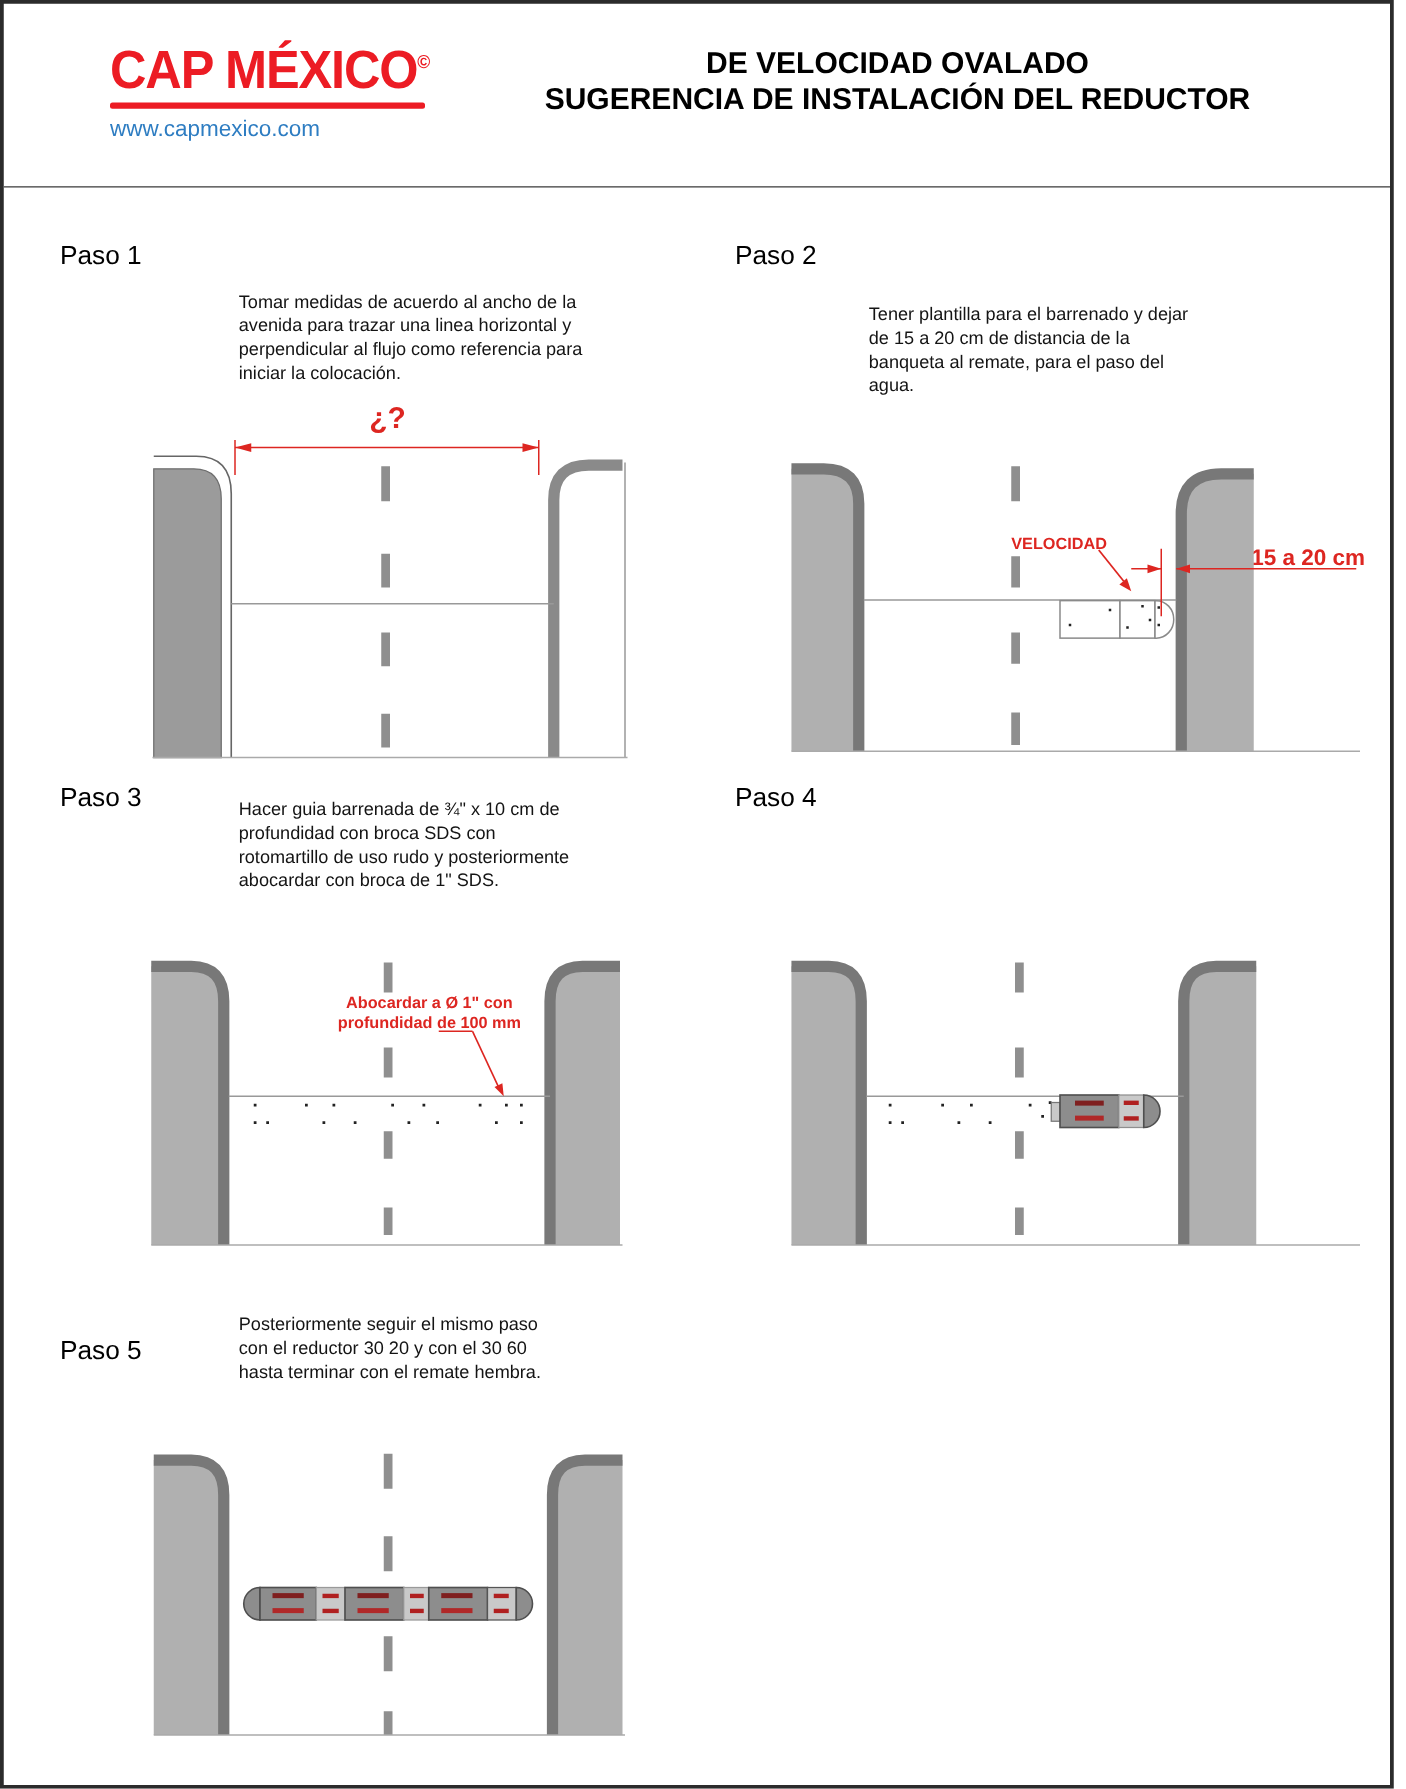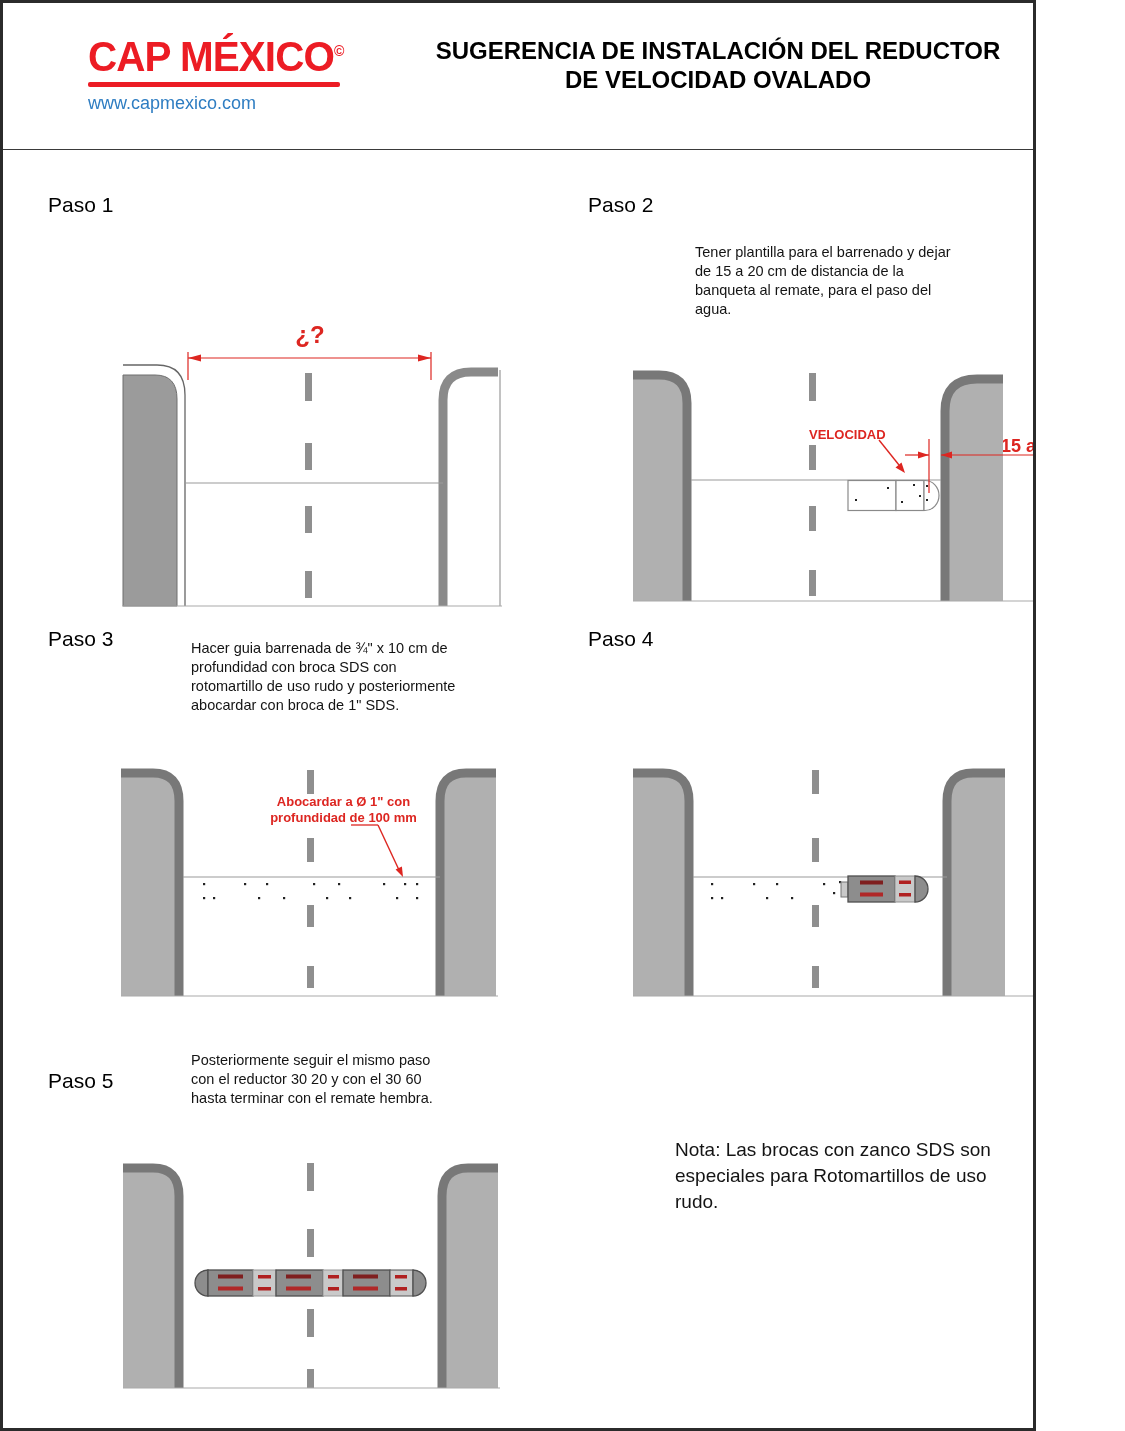--- a/index.html
+++ b/index.html
@@ -1,17 +1,17 @@
 <!DOCTYPE html>
 <html><head>
 <meta charset="utf-8">
 <style>
   html,body{margin:0;padding:0;background:#fff;}
   .page{
-    position:relative;width:1036px;height:1431px;box-sizing:border-box;
+    position:relative;width:1115px;height:1431px;box-sizing:border-box;
     border:3px solid #2b2b2b;background:#fff;overflow:hidden;
     font-family:"Liberation Sans",sans-serif;color:#141414;
   }
   .abs{position:absolute;}
   .logo-text{
     font-size:43px;font-weight:bold;color:#ec1c24;letter-spacing:-1px;
     transform:scaleX(.94);transform-origin:left top;white-space:nowrap;line-height:1;
   }
   .logo-copy{font-size:15px;font-weight:bold;color:#ec1c24;vertical-align:super;letter-spacing:0;}
   .logo-underline{height:5px;background:#ec1c24;border-radius:2px;}
@@ -33,27 +33,28 @@
 
 <div class="page">
 
   <div class="abs" style="left:85px;top:32px;">
     <div class="logo-text"><span>CAP MÉXICO</span><span class="logo-copy">©</span></div>
     <div class="logo-underline" style="width:252px;margin-top:4px;"></div>
     <div class="logo-url" style="margin-top:6px;">www.capmexico.com</div>
   </div>
 
   <div class="abs doc-title" style="left:405px;top:33px;width:620px;">
+    <div>DE VELOCIDAD OVALADO</div>
     <div>SUGERENCIA DE INSTALACIÓN DEL REDUCTOR</div>
-    <div>DE VELOCIDAD OVALADO</div>
   </div>
 
   <div class="abs header-rule" style="left:0;top:146px;width:1119px;"></div>
 
   <div class="abs step-label" style="left:45px;top:190px;">Paso 1</div>
+  <div class="abs step-desc" style="left:188px;top:230px;width:292px;">Tomar medidas de acuerdo al ancho de la avenida para trazar una linea horizontal y perpendicular al flujo como referencia para iniciar la colocación.</div>
   <div class="abs qmark red-note" style="left:281px;top:318px;width:52px;">¿?</div>
 
   <svg class="abs" style="left:105px;top:325px;" width="400" height="282" viewBox="0 0 400 282">
 
     <g>
       <path d="M15 37 H49 Q77 37 77 67 V278" fill="#ffffff" stroke="#666666" stroke-width="1.3"></path>
       <path d="M15 47 H47 Q69 47 69 71 V278 H15 Z" fill="#9b9b9b" stroke="#6e6e6e" stroke-width="1"></path>
     </g>
 
     <g>
@@ -222,21 +223,20 @@
       <rect x="227" y="134.5" width="23" height="4" fill="#b02828"></rect>
       <rect x="262" y="118" width="20" height="26" fill="#c9c9c9" stroke="#8f8f8f" stroke-width="1"></rect>
       <rect x="266" y="122.5" width="12" height="3.5" fill="#b02020"></rect>
       <rect x="266" y="135" width="12" height="3.5" fill="#b02020"></rect>
       <path d="M282 118 A13 13 0 0 1 282 144 Z" fill="#8d8d8d" stroke="#4f4f4f" stroke-width="1.3"></path>
     </g>
   </svg>
 
   <div class="abs step-label" style="left:45px;top:1030px;margin-top:36px;">Paso 5</div>
   <div class="abs step-desc" style="left:188px;top:1048px;width:262px;">Posteriormente seguir el mismo paso con el reductor 30 20 y con el 30 60 hasta terminar con el remate hembra.</div>
-  <div class="abs note-text" style="left:672px;top:1134px;width:330px;">Nota: Las brocas con zanco SDS son especiales para Rotomartillos de uso rudo.</div>
 
   <svg class="abs" style="left:105px;top:1150px;" width="400" height="240" viewBox="0 0 400 240">
     <g>
       <path d="M15 235 V15 H45 Q71 15 71 43 V235 Z" fill="#b0b0b0"></path>
       <path d="M71 235 V43 Q71 15 45 15 H15" fill="none" stroke="#787878" stroke-width="9"></path>
     </g>
     <g>
       <path d="M334 235 V43 Q334 15 360 15 H390 V235 Z" fill="#b0b0b0"></path>
       <path d="M334 235 V43 Q334 15 360 15 H390" fill="none" stroke="#787878" stroke-width="9"></path>
     </g>

